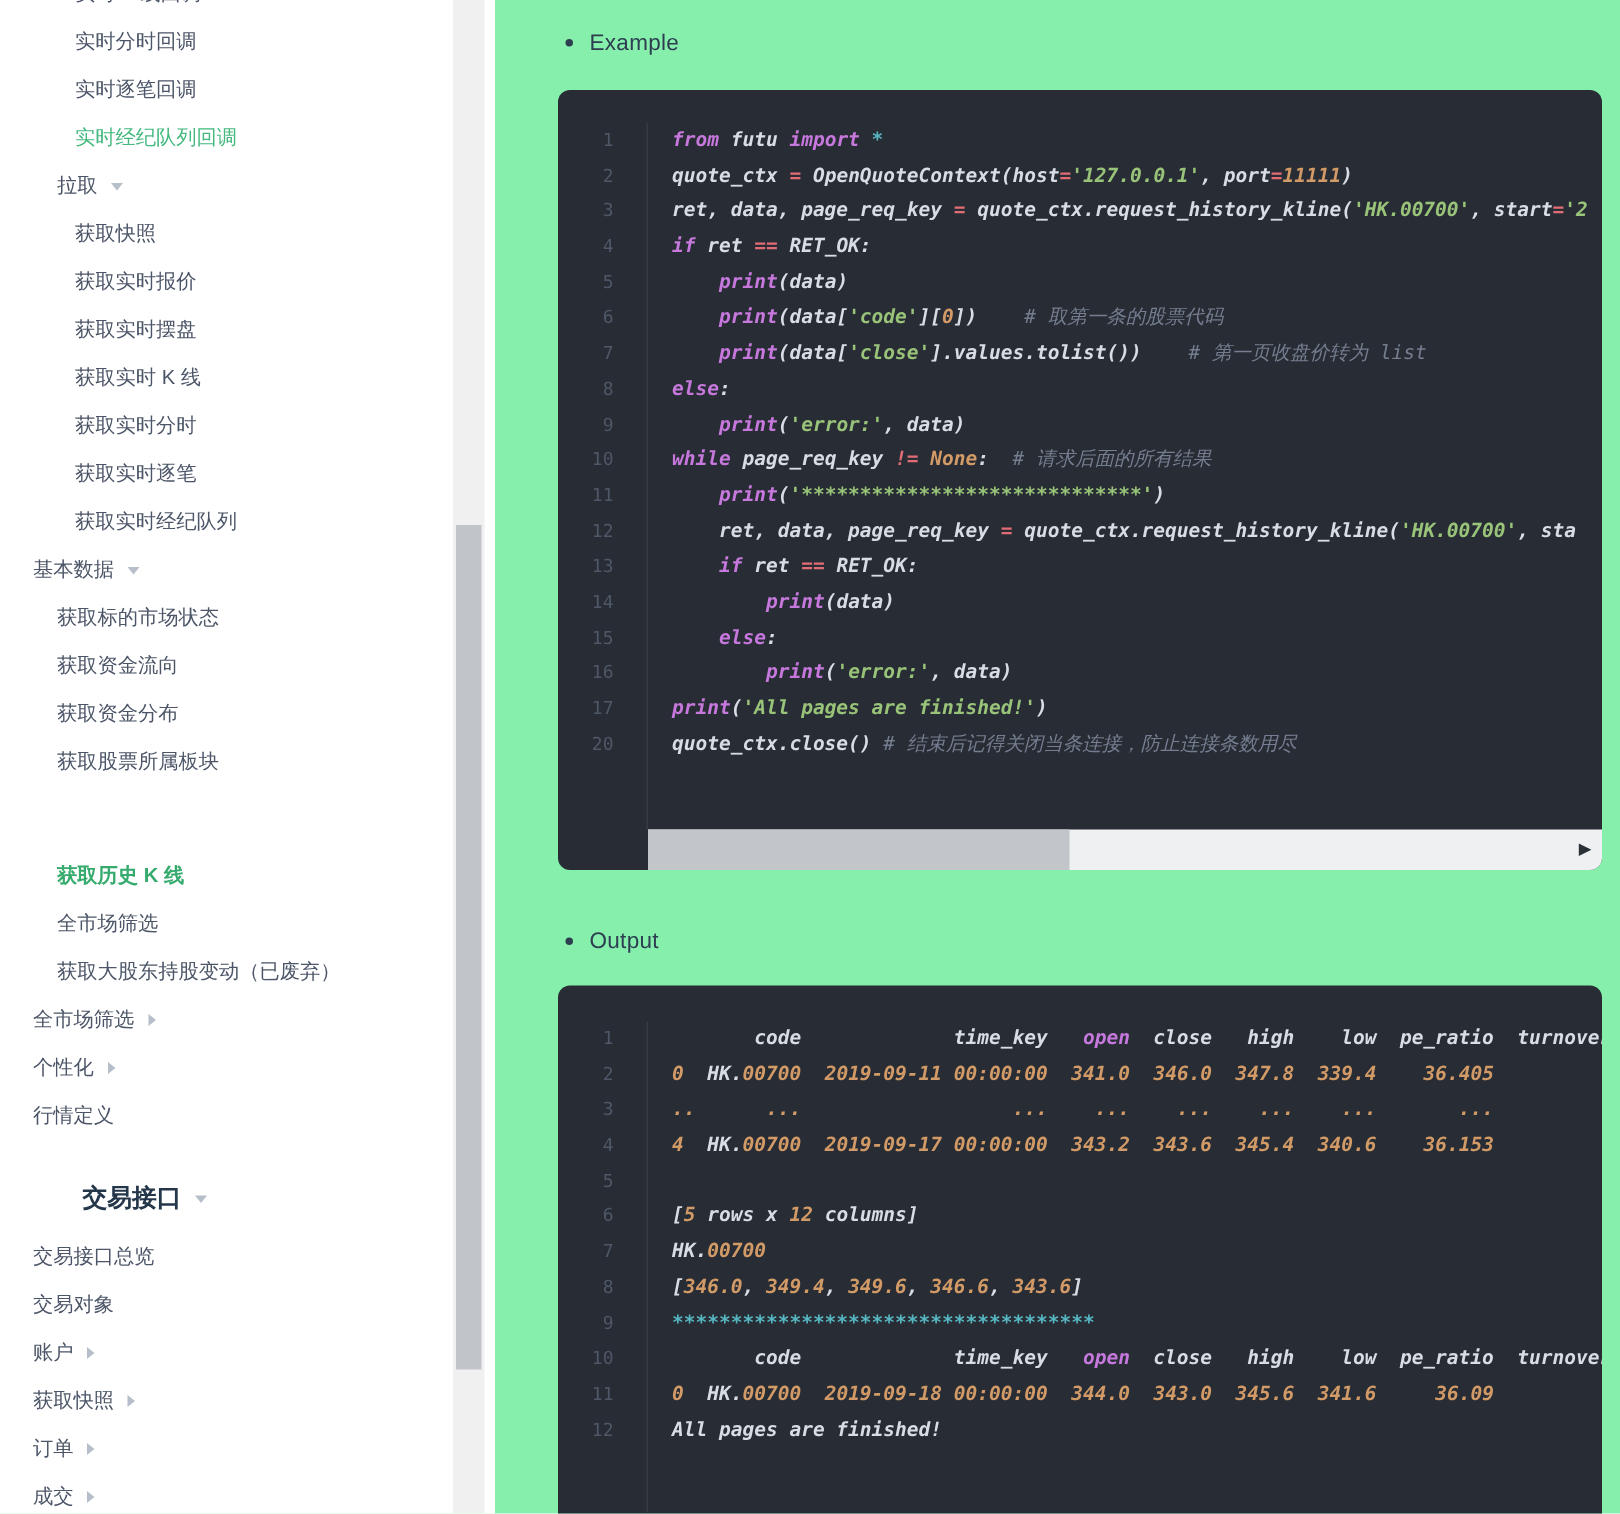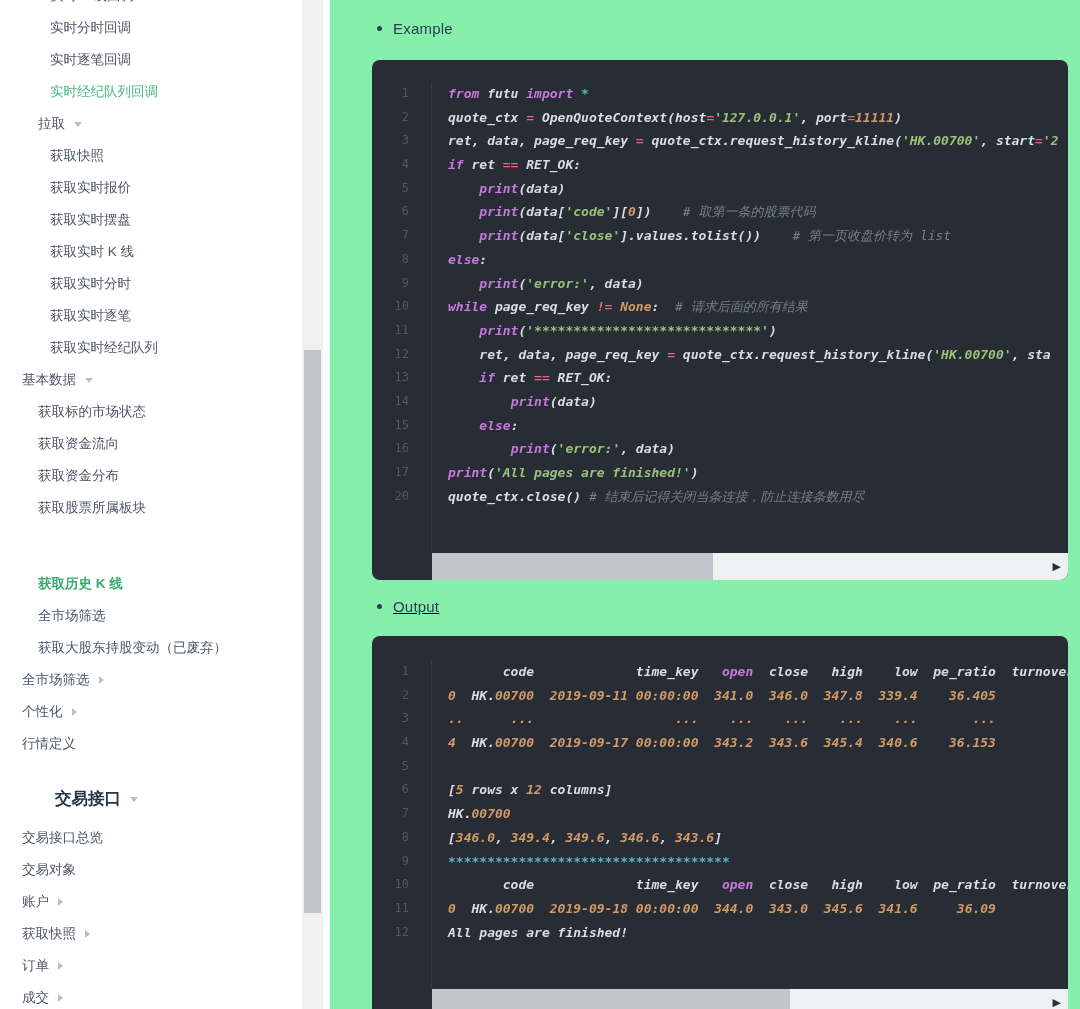--- a/index.html
+++ b/index.html
@@ -23,21 +23,21 @@
   .caret.down { border-left:4.5px solid transparent; border-right:4.5px solid transparent; border-top:5px solid #b6bec9; }
   .caret.right { border-top:4.5px solid transparent; border-bottom:4.5px solid transparent; border-left:5px solid #b6bec9; }
   .sb-scrollbar { position:absolute; top:0; left:302px; width:21px; height:1009px; background:#f0f0f1; }
   .sb-thumb { position:absolute; left:2px; width:17px; top:350px; height:563px; background:#c1c4c9; }
 
   
   .main { flex:1; padding:18px 12px 0 42px; background:#86efac; }
   .heading { height:20px; display:flex; align-items:center; margin-bottom:0; }
   .heading .bullet { width:5px; height:5px; border-radius:50%; background:#2c3e50; margin:0 11px 0 5px; }
   .heading .htext { font-size:15px; font-weight:500; color:#2c3e50; letter-spacing:.2px; }
-  .heading.second { margin-top:16px;text-decoration:underline; }
+  .heading.second { margin-top:37px; }
 
   .codeblock { position:relative; width:696px; background:#282c34; border-radius:8px; overflow:hidden; margin-top:22px; }
   .codeblock.example { height:520px; }
   .codeblock.output  { height:380px; margin-top:20px; }
   .cb-body { display:flex; font-family:"DejaVu Sans Mono", monospace; font-size:13px; line-height:23.7px; font-weight:700; }
   .codeblock.example .cb-body { padding-top:22px; height:493px; }
   .codeblock.output  .cb-body { padding-top:24px; height:351px; }
   .gutter { width:60px; flex:0 0 60px; text-align:right; padding-right:22px;
     color:#4e5868; font-weight:400; font-size:12px; border-right:1px solid rgba(255,255,255,0.07); }
   .code-lines { flex:1; overflow:hidden; padding-left:16px; white-space:pre;font-style:italic; }

